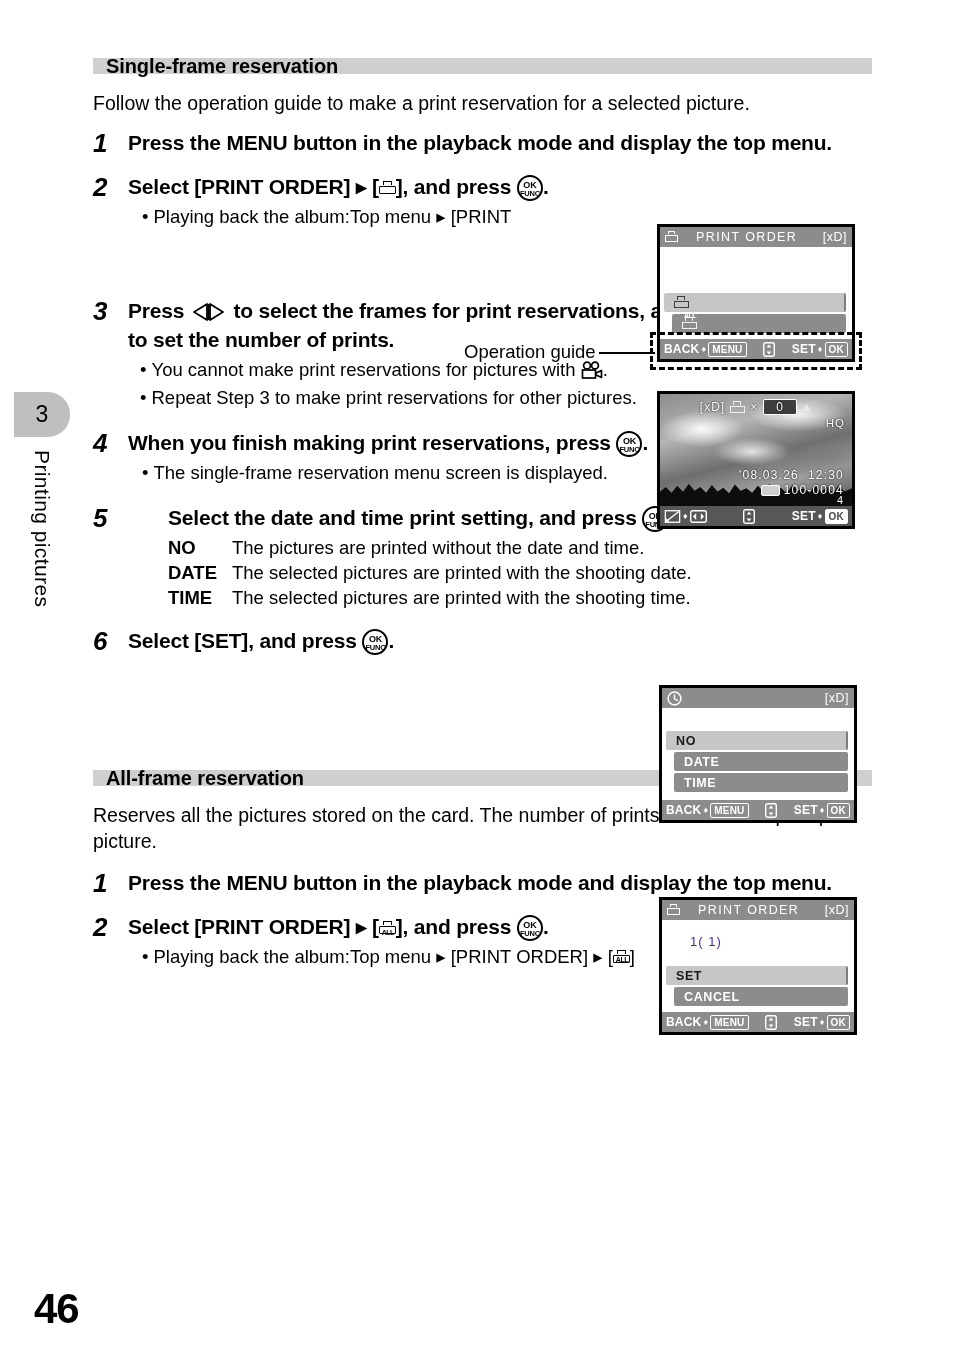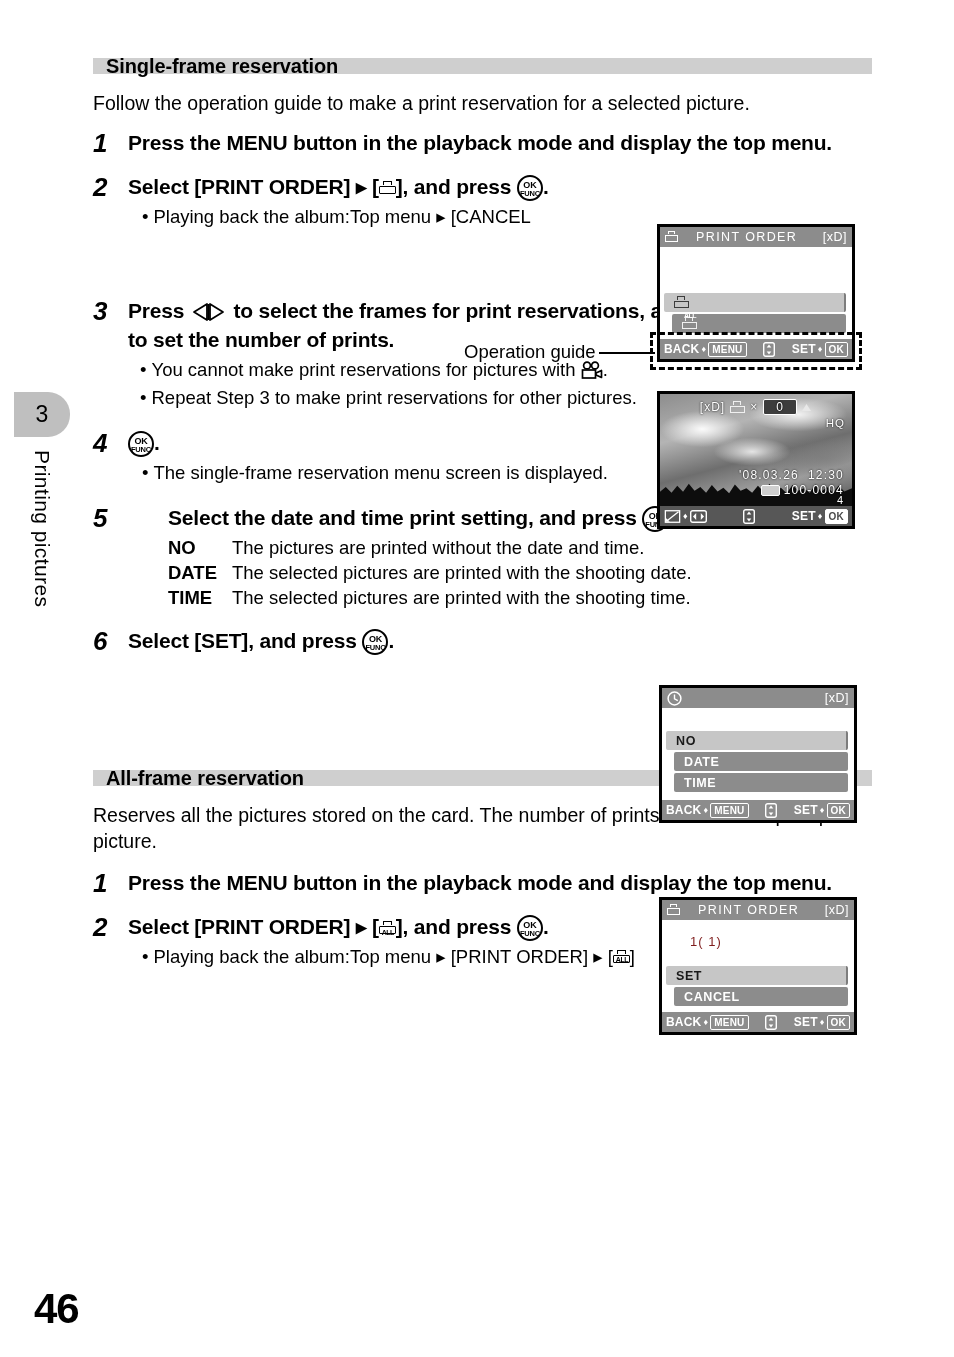--- a/index.html
+++ b/index.html
@@ -412,21 +412,21 @@
     </div>
   </div>
 
   <div class="step" style="margin-top:14px;">
     <div class="step-num">2</div>
     <div class="step-body" style="width:520px;">
       <div class="step-title">
         <span>Select [PRINT ORDER] </span><span>▸</span><span> [</span><span class="printicon"></span><span>], and press </span><span class="okfunc"><i class="a">OK</i><i class="b">FUNC</i></span><span>.</span>
       </div>
       <div class="sub" style="padding-left:14px;">
-        <span class="bullet">•</span><span>Playing back the album:Top menu ▸ [CANCEL</span>
+        <span class="bullet">•</span><span>Playing back the album:Top menu ▸ [PRINT</span>
         <div style="text-align:right; padding-right:86px;">
           <span>ORDER] ▸ [</span><span class="printicon"></span><span>]</span>
         </div>
       </div>
     </div>
   </div>
 
   <div class="step" style="margin-top:42px;">
     <div class="step-num">3</div>
     <div class="step-body" style="width:520px;">
@@ -451,21 +451,21 @@
       <div class="sub sub-indent" style="padding-left:26px; text-indent:-14px;">
         <span class="bullet">•</span><span>Repeat Step 3 to make print reservations for other pictures.</span>
       </div>
     </div>
   </div>
 
   <div class="step" style="margin-top:18px;">
     <div class="step-num">4</div>
     <div class="step-body" style="width:540px;">
       <div class="step-title">
-        <span class="okfunc"><i class="a">OK</i><i class="b">FUNC</i></span><span>.</span>
+        <span>When you finish making print reservations, press </span><span class="okfunc"><i class="a">OK</i><i class="b">FUNC</i></span><span>.</span>
       </div>
       <div class="sub" style="padding-left:14px;">
         <span class="bullet">•</span><span>The single-frame reservation menu screen is displayed.</span>
       </div>
     </div>
   </div>
 
   <div class="step" style="margin-top:18px;">
     <div class="step-num">5</div>
     <div class="step-body" style="width:520px;margin-left:40px;">
@@ -674,21 +674,21 @@
 
 <div class="lcd" id="lcd-set-cancel" style="left:659px; top:897px;">
   <div class="lcd-header">
     <span class="hleft">
       <span class="printicon-w"></span>
       <span>PRINT ORDER</span>
     </span>
     <span class="hright">[xD]</span>
   </div>
   <div class="lcd-body">
-    <div style="position:absolute; left:28px; top:14px; font-size:13px; color:#7f1d1d; letter-spacing:1px;">1(    1)</div>
+    <div style="position:absolute; left:28px; top:14px; font-size:13px; color:#4c1d95; letter-spacing:1px;">1(    1)</div>
     <div class="opt-list">
       <div class="opt selected">
         <span>SET</span>
       </div>
       <div class="opt">
         <span>CANCEL</span>
       </div>
     </div>
   </div>
   <div class="lcd-guide">

